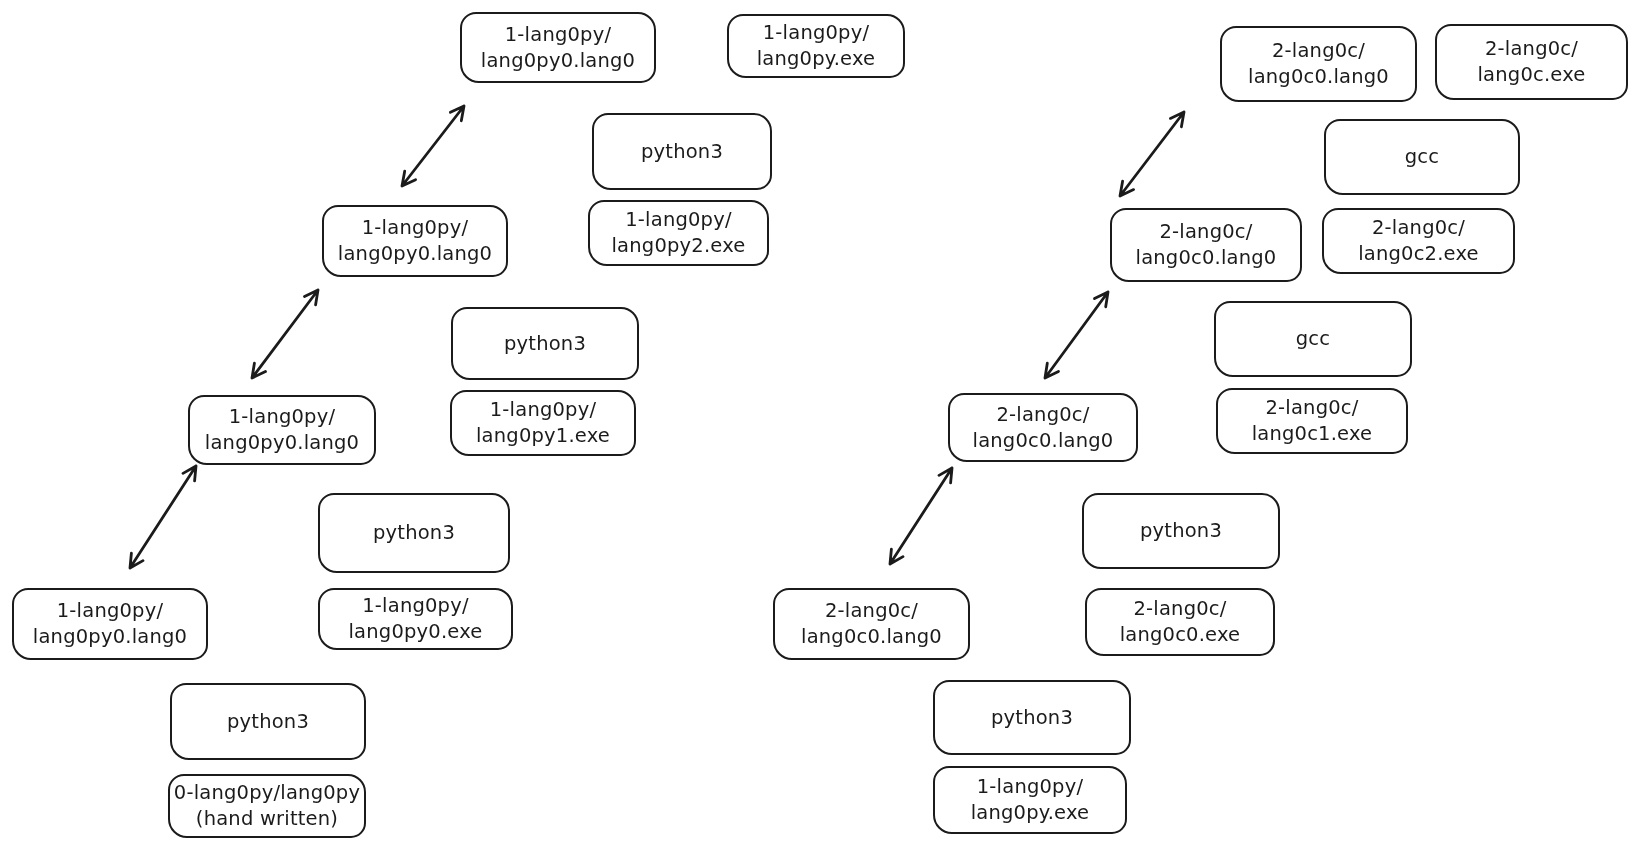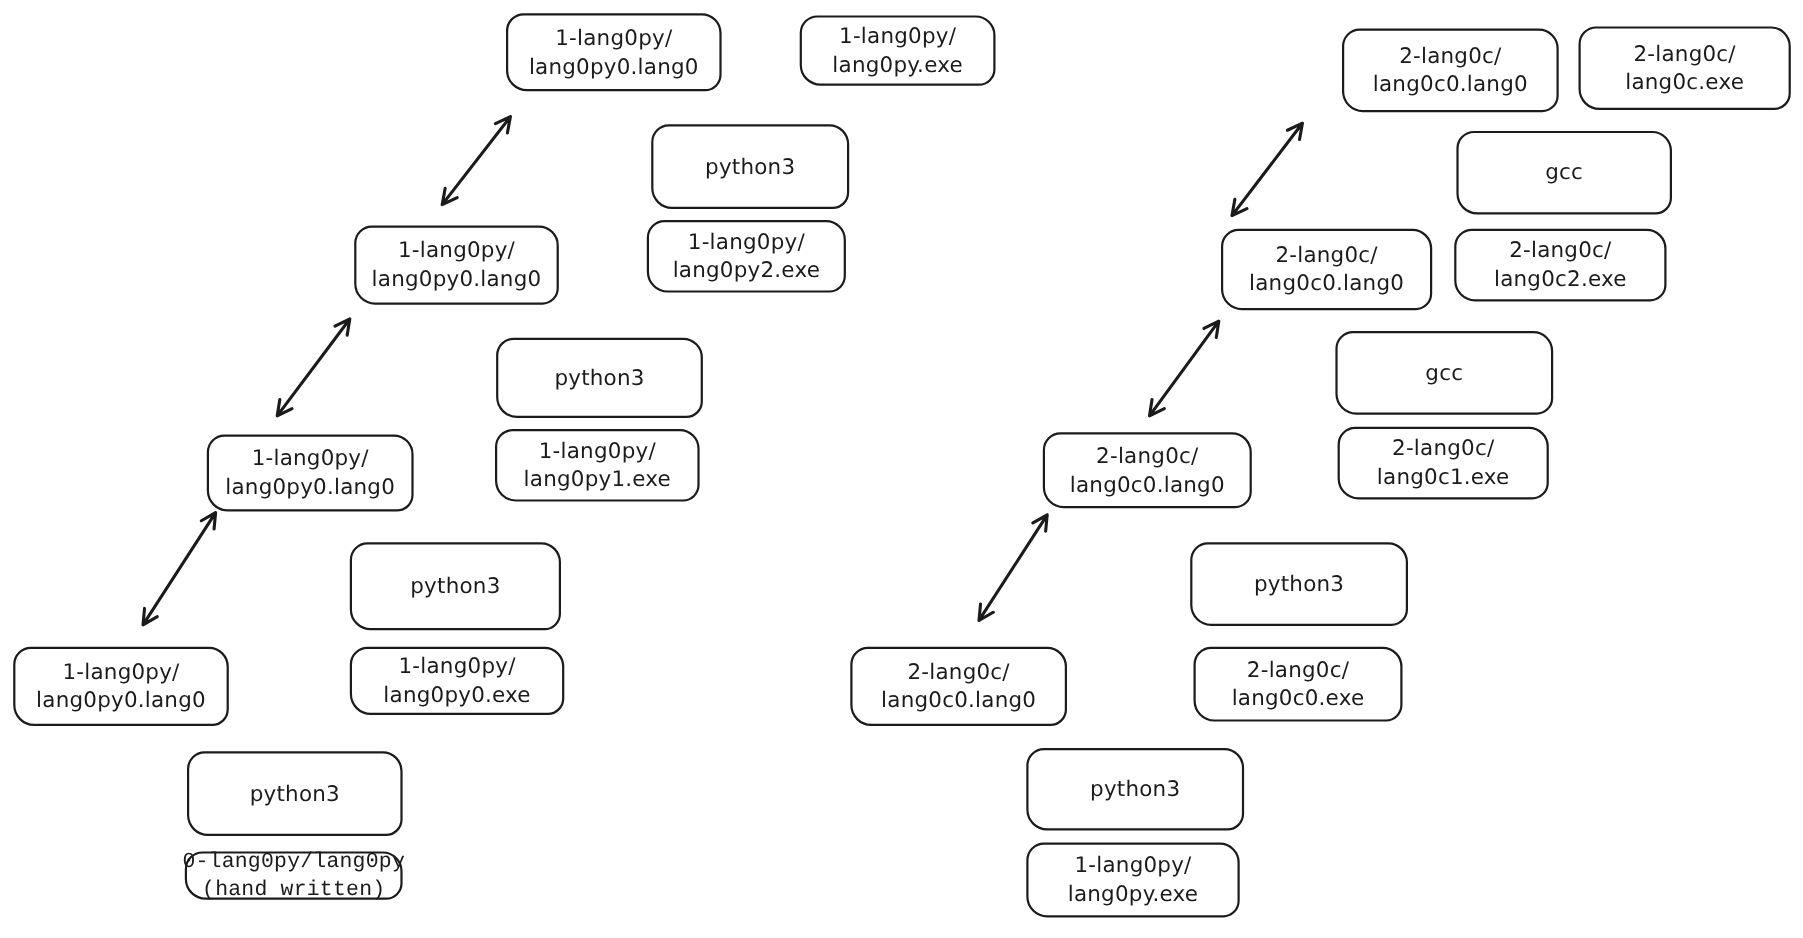--- a/index.html
+++ b/index.html
@@ -104,21 +104,21 @@
         <span>1-lang0py/</span>
         <span>lang0py0.exe</span>
       </div>
       <div class="node" style="left: 12px; top: 588px; width: 196px; height: 72px;">
         <span>1-lang0py/</span>
         <span>lang0py0.lang0</span>
       </div>
       <div class="node" style="left: 170px; top: 683px; width: 196px; height: 77px;">
         <span>python3</span>
       </div>
-      <div class="node" style="left: 168px; top: 774px; width: 198px; height: 44px; font-family: Liberation Mono, monospace;">
+      <div class="node" style="left: 168px; top: 774px; width: 198px; height: 64px;">
         <span>0-lang0py/lang0py</span>
         <span>(hand written)</span>
       </div>
       <div class="node" style="left: 1220px; top: 26px; width: 197px; height: 76px;">
         <span>2-lang0c/</span>
         <span>lang0c0.lang0</span>
       </div>
       <div class="node" style="left: 1435px; top: 24px; width: 193px; height: 76px;">
         <span>2-lang0c/</span>
         <span>lang0c.exe</span>

